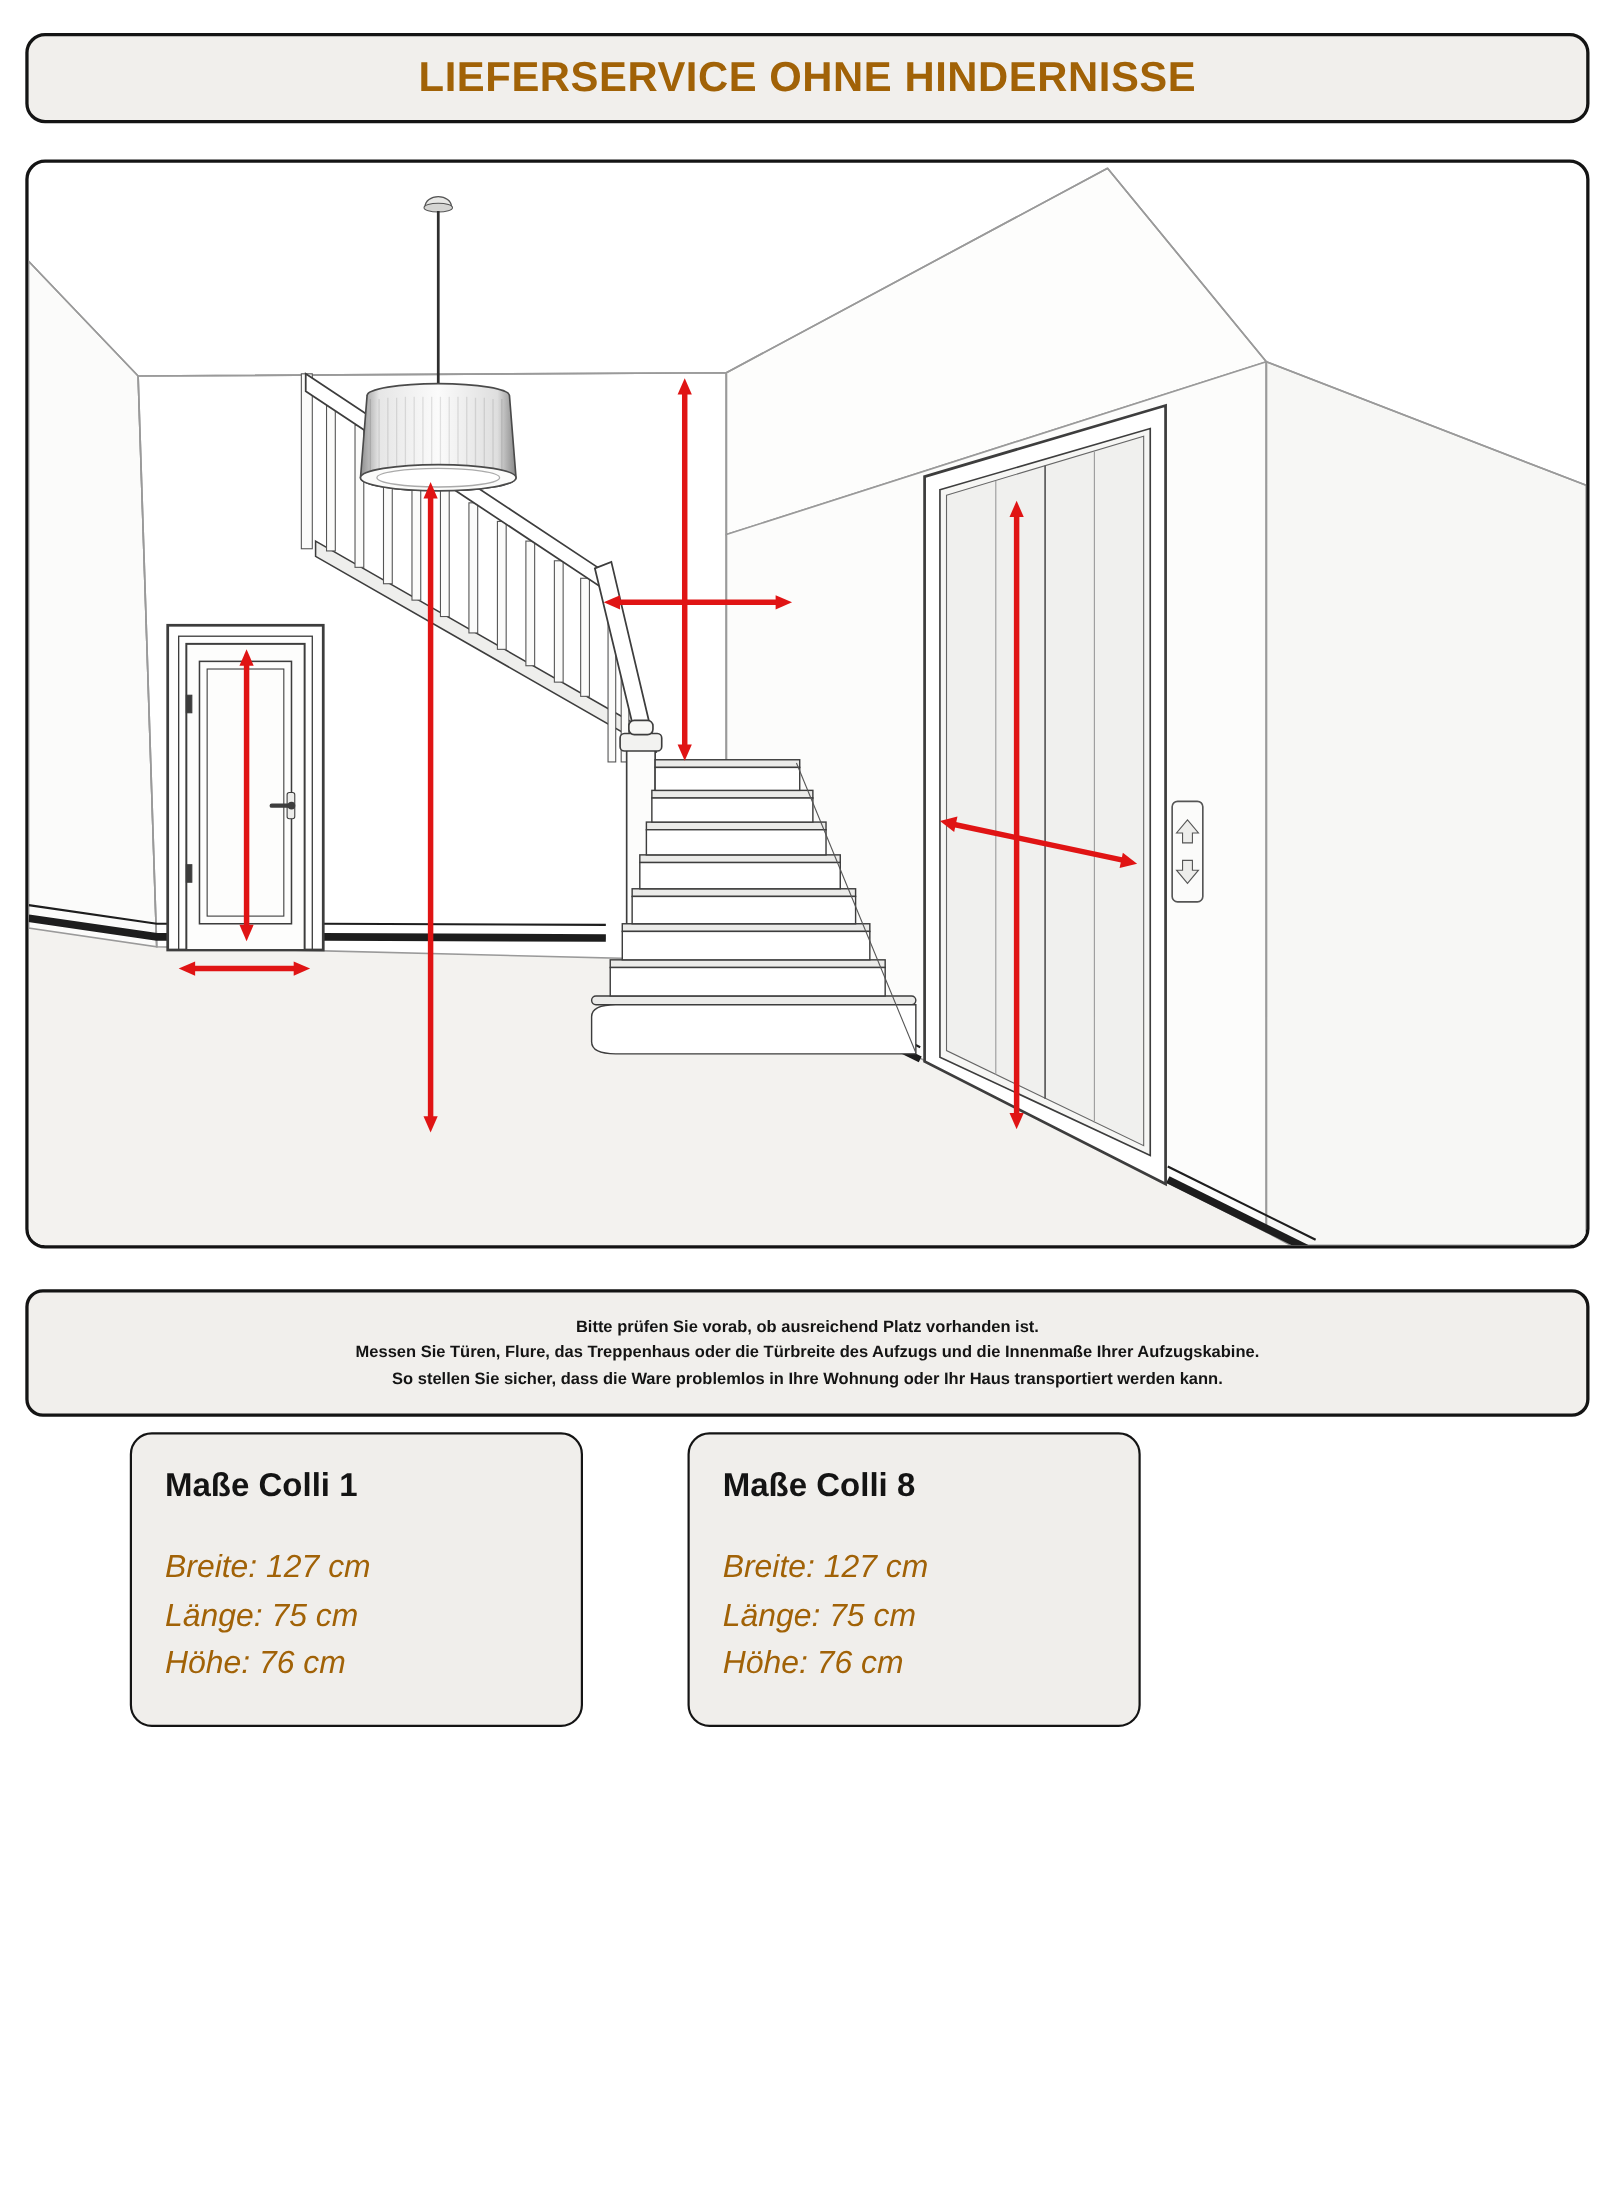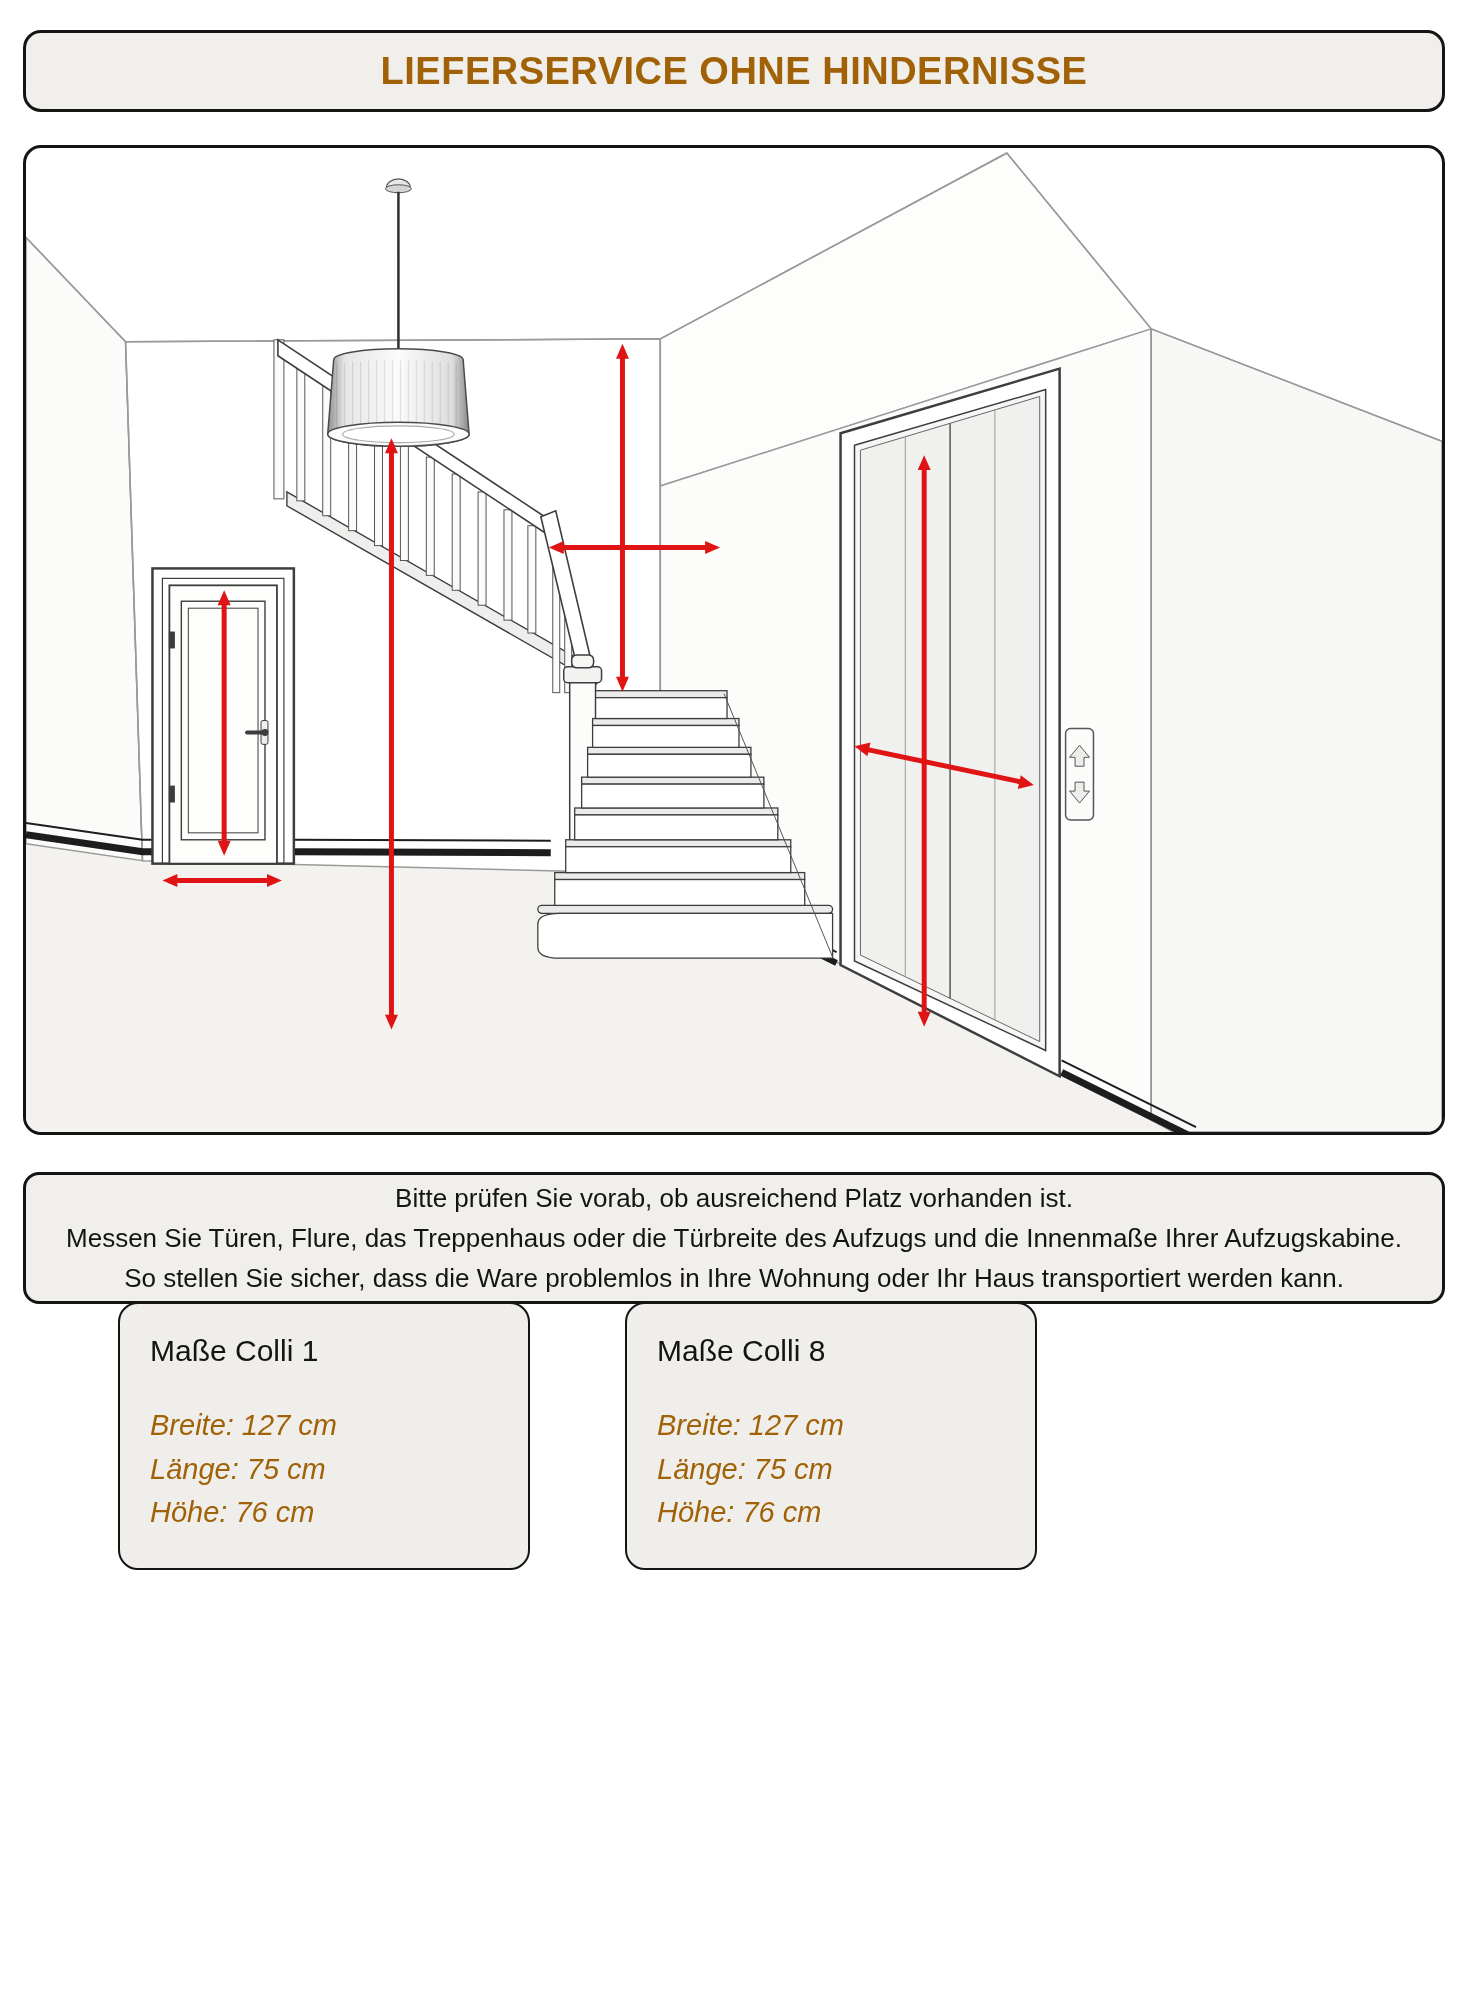--- a/index.html
+++ b/index.html
@@ -13,31 +13,31 @@
     display:flex;align-items:center;justify-content:center;
   }
   .title-box h1{margin:0;font-size:38px;font-weight:bold;letter-spacing:.5px;color:#a16207;}
   .illustration-frame{
     position:absolute;left:23px;top:145px;width:1422px;height:990px;
     box-sizing:border-box;background:#ffffff;border:3px solid #141414;border-radius:18px;
     overflow:hidden;
   }
   .illustration-frame svg{display:block;width:100%;height:100%;}
   .notice-box{
-    position:absolute;left:23px;top:1172px;width:1422px;height:132px;
+    position:absolute;left:23px;top:1172px;width:1422px;height:116px;
     box-sizing:border-box;background:#f1efec;border:3px solid #141414;border-radius:16px;
     display:flex;flex-direction:column;justify-content:center;align-items:center;
-    text-align:center;font-weight:normal;font-size:26px;line-height:1.55;padding:0 30px;
+    text-align:center;font-weight:bold;font-size:15px;line-height:1.55;padding:0 30px;
   }
   .cards-row{position:absolute;left:118px;top:1302px;display:flex;gap:95px;}
   .card{
     width:412px;height:268px;box-sizing:border-box;background:#f0eeeb;
     border:2.5px solid #141414;border-radius:20px;padding:30px 24px 0 30px;
   }
-  .card h2{margin:0 0 36px 0;font-size:30px;font-weight:normal;color:#141414;}
+  .card h2{margin:0 0 36px 0;font-size:30px;font-weight:bold;color:#141414;}
   .card .spec{font-size:29px;line-height:1.5;color:#a16207;font-style:italic;}
   .arrows polygon{stroke:none;}
 </style>
 </head>
 <body>
 
 <div class="page">
 
   <div class="title-box">
     <h1>LIEFERSERVICE OHNE HINDERNISSE</h1>

